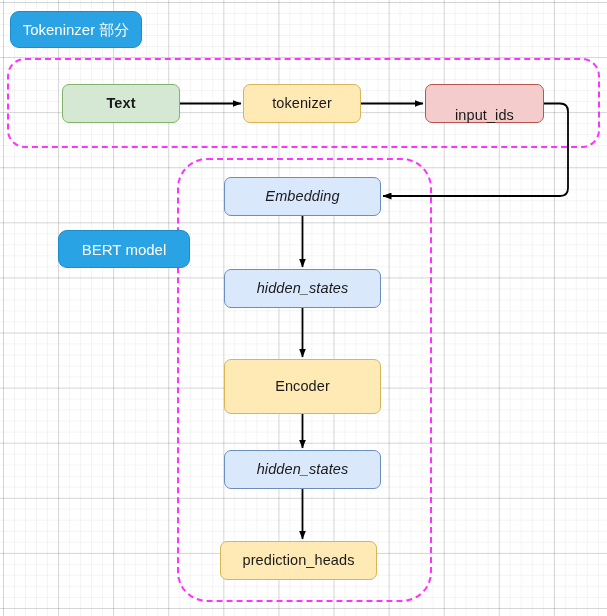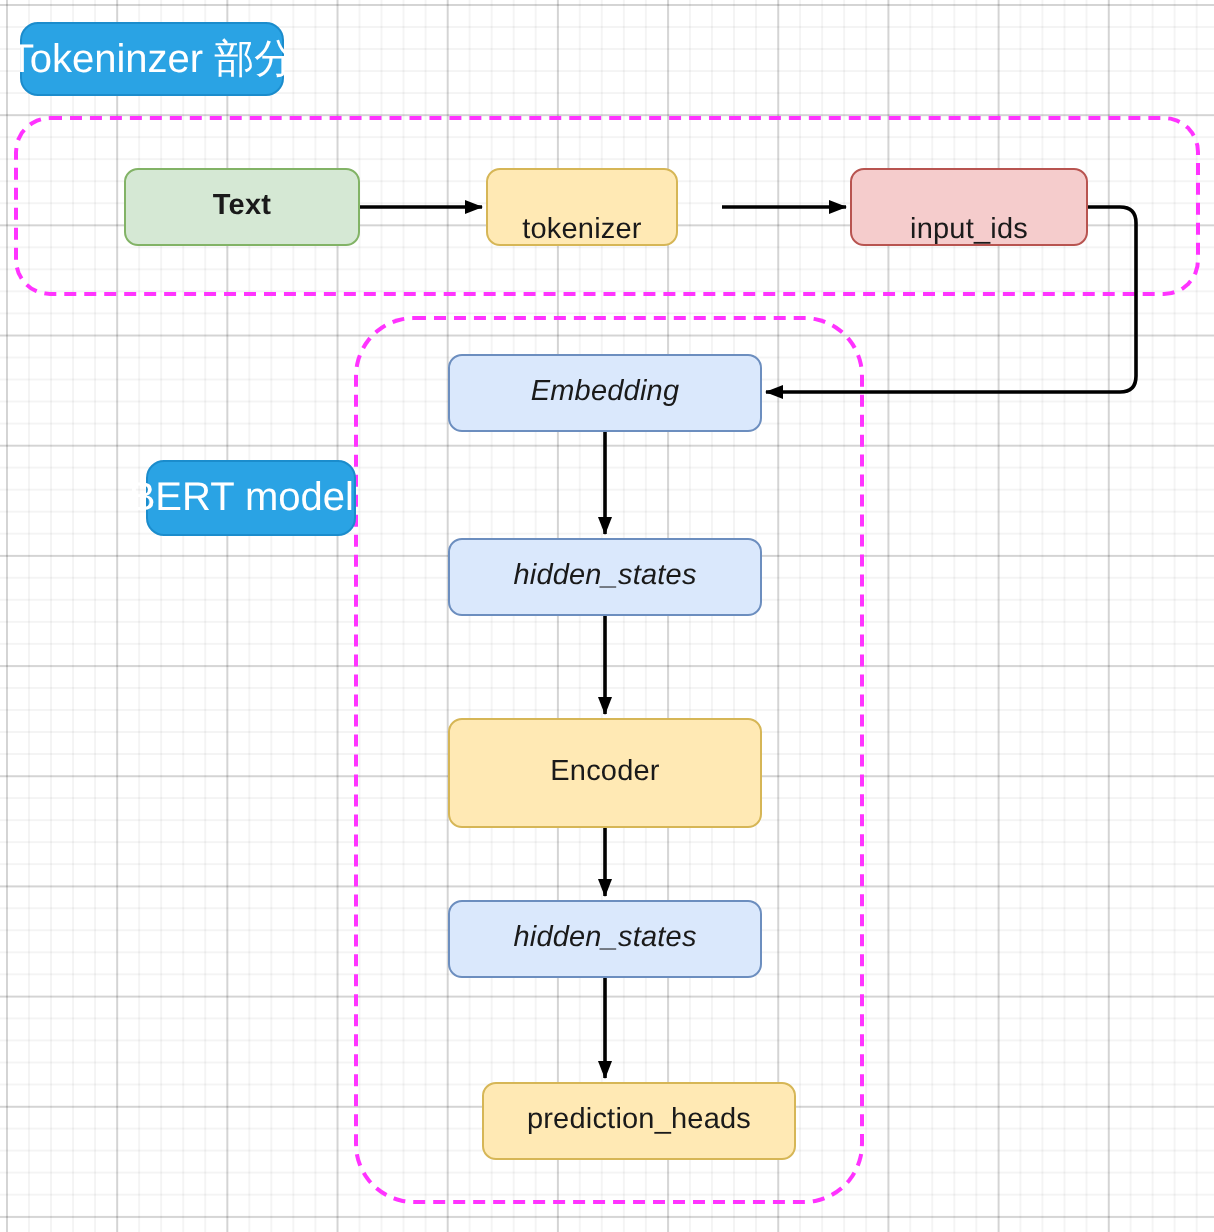--- a/index.html
+++ b/index.html
@@ -75,26 +75,26 @@
   
   .badge {
     position: absolute;
     display: flex;
     align-items: center;
     justify-content: center;
     background: #2aa3e4;
     border: 1.5px solid #1b8ccc;
     border-radius: 9px;
     color: #ffffff;
-    font-size: 20px;
+    font-size: 15px;
     line-height: 1;
     white-space: nowrap;
   }
   #badge-tokenizer { left: 10px; top: 11px;  width: 132px; height: 37px; }
-  #badge-bert      { left: 73px; top: 230px; width: 105px; height: 38px; justify-content: flex-end; }
+  #badge-bert      { left: 58px; top: 230px; width: 132px; height: 38px; }
 </style>
 </head>
 <body>
 
 <div id="canvas">
 
   <div class="group-dashed" id="group-tokenizer"></div>
   <div class="group-dashed" id="group-bert"></div>
 
   <svg id="edges" viewBox="0 0 607 616" xmlns="http://www.w3.org/2000/svg">
@@ -112,21 +112,21 @@
       <path d="M 302.5 308 L 302.5 357"></path>
       <path d="M 302.5 398 L 302.5 448"></path>
       <path d="M 302.5 489 L 302.5 539"></path>
     </g>
   </svg>
 
   <div class="node green" id="node-text" style="left: 62px; top: 84px; width: 118px; height: 39px;">
     <span>Text</span>
   </div>
 
-  <div class="node yellow" id="node-tokenizer" style="left: 243px; top: 84px; width: 96px; height: 39px; align-items: flex-end;">
+  <div class="node yellow" id="node-tokenizer" style="left: 243px; top: 84px; width: 118px; height: 39px;">
     <span>tokenizer</span>
   </div>
 
   <div class="node red" id="node-input_ids" style="left: 425px; top: 84px; width: 119px; height: 39px; align-items: flex-end;">
     <span>input_ids</span>
   </div>
 
   <div class="node blue" id="node-embedding" style="left: 224px; top: 177px; width: 157px; height: 39px;">
     <span>Embedding</span>
   </div>
@@ -136,21 +136,21 @@
   </div>
 
   <div class="node yellow" id="node-encoder" style="left: 224px; top: 359px; width: 157px; height: 55px;">
     <span>Encoder</span>
   </div>
 
   <div class="node blue" id="node-hidden_states_2" style="left: 224px; top: 450px; width: 157px; height: 39px;">
     <span>hidden_states</span>
   </div>
 
-  <div class="node yellow" id="node-prediction_heads" style="left: 241px; top: 541px; width: 157px; height: 39px;">
+  <div class="node yellow" id="node-prediction_heads" style="left: 220px; top: 541px; width: 157px; height: 39px;">
     <span>prediction_heads</span>
   </div>
 
   <div class="badge" id="badge-tokenizer">
     <span>Tokeninzer 部分</span>
   </div>
 
   <div class="badge" id="badge-bert">
     <span>BERT model</span>
   </div>

